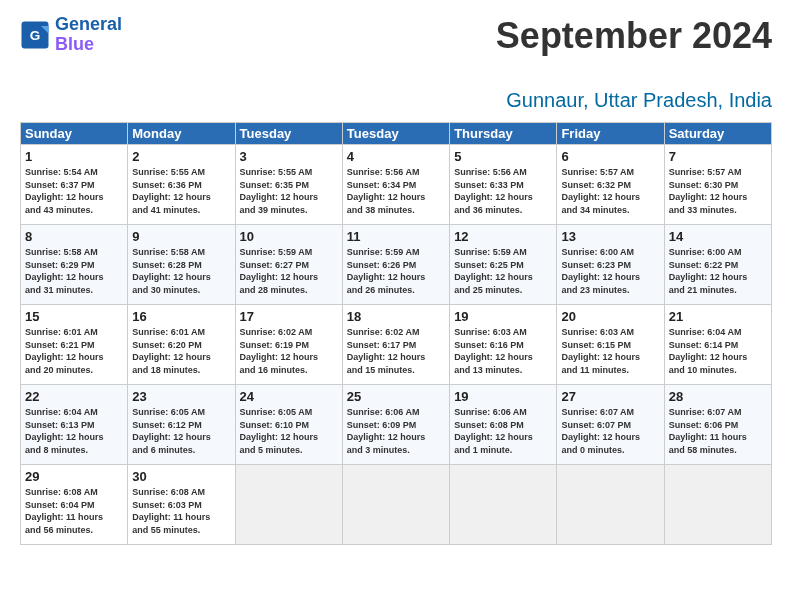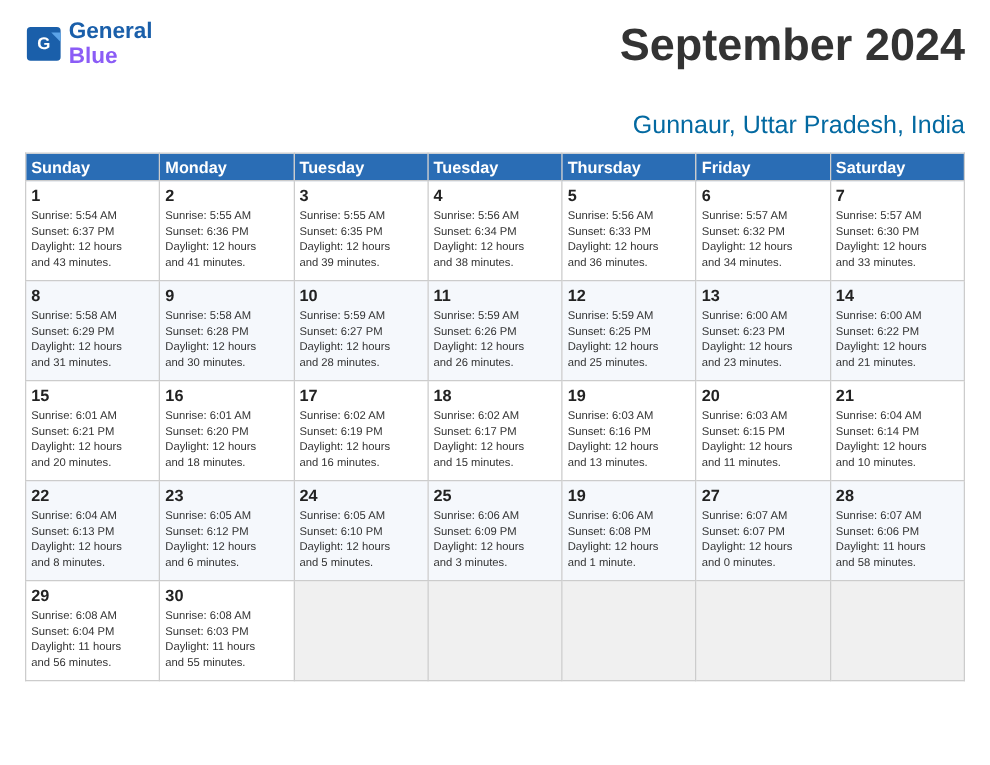--- a/index.html
+++ b/index.html
@@ -81,20 +81,21 @@
     .day-number {
       font-size: 13px;
       font-weight: bold;
       color: #222;
       margin-bottom: 2px;
     }
     .day-info {
       font-size: 9px;
       color: #333;
       line-height: 1.4;
+      font-weight: bold;
     }
     .empty-cell {
       background: #f0f0f0 !important;
     }
   </style>
 </head>
 <body>
 
 <div class="page">
   <div class="header">

